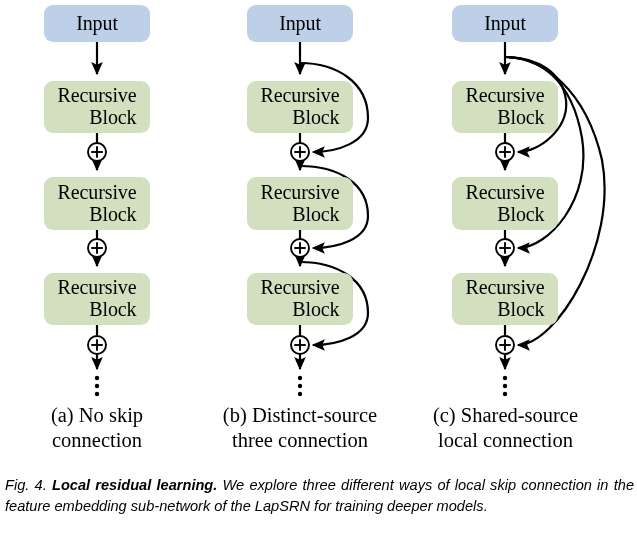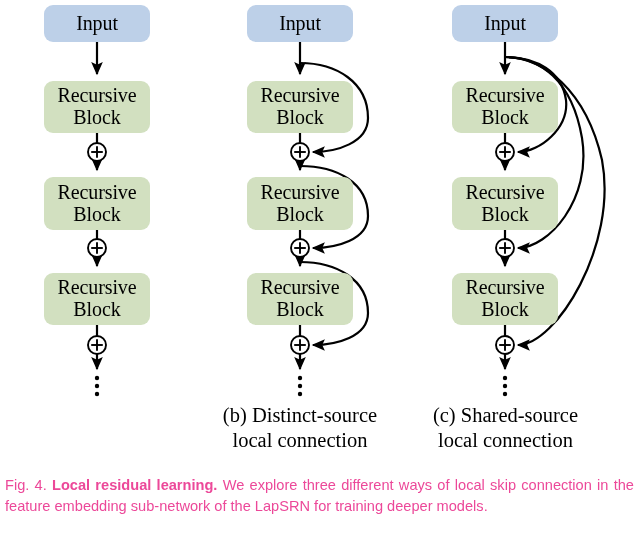--- a/index.html
+++ b/index.html
@@ -27,21 +27,21 @@
     left: 0;
     top: 0;
   }
   .node-box {
     position: absolute;
     box-sizing: border-box;
     border-radius: 9px;
     display: flex;
     align-items: center;
     justify-content: center;
-    text-align: center;
+    text-align: right;
     line-height: 1.08;
     font-size: 20px;
     font-family: "Liberation Serif", "DejaVu Serif", serif;
     white-space: pre-line;
     letter-spacing: -0.1px;
   }
   .panel-label {
     position: absolute;
     text-align: center;
     font-size: 20.5px;
@@ -51,21 +51,22 @@
   }
   #caption {
     position: absolute;
     left: 5px;
     top: 475px;
     width: 629px;
     font-family: "Liberation Sans", "DejaVu Sans", sans-serif;
     font-size: 14.6px;
     line-height: 1.42;
     text-align: justify;
-    color: #ec4899;
+    color: #000000;
+    font-style: italic;
   }
   #caption .cap-bold {
     font-weight: bold;
   }
 </style>
 </head>
 <body>
 
 <div id="figure-area">
 
@@ -195,20 +196,22 @@
 Block</div>
 
   <div class="node-box" style="left:452px; top:5px; width:106px; height:37px; background:#bdd0e8;">Input</div>
   <div class="node-box" style="left:452px; top:81px; width:106px; height:52px; background:#d2e0c0;">Recursive
 Block</div>
   <div class="node-box" style="left:452px; top:177px; width:106px; height:53px; background:#d2e0c0;">Recursive
 Block</div>
   <div class="node-box" style="left:452px; top:273px; width:106px; height:52px; background:#d2e0c0;">Recursive
 Block</div>
 
+  <div class="panel-label" style="left:7px; top:403px; width:180px;">(a) No skip
+connection</div>
   <div class="panel-label" style="left:205px; top:403px; width:190px;">(b) Distinct-source
-local connection</div>
+three connection</div>
   <div class="panel-label" style="left:413px; top:403px; width:185px;">(c) Shared-source
 local connection</div>
 
 </div>
 
 <div id="caption"><span>Fig. 4.</span><span> </span><span class="cap-bold">Local residual learning.</span><span> </span><span>We explore three different ways of local skip connection in the feature embedding sub-network of the LapSRN for training deeper models.</span></div>
 
 </body></html>

